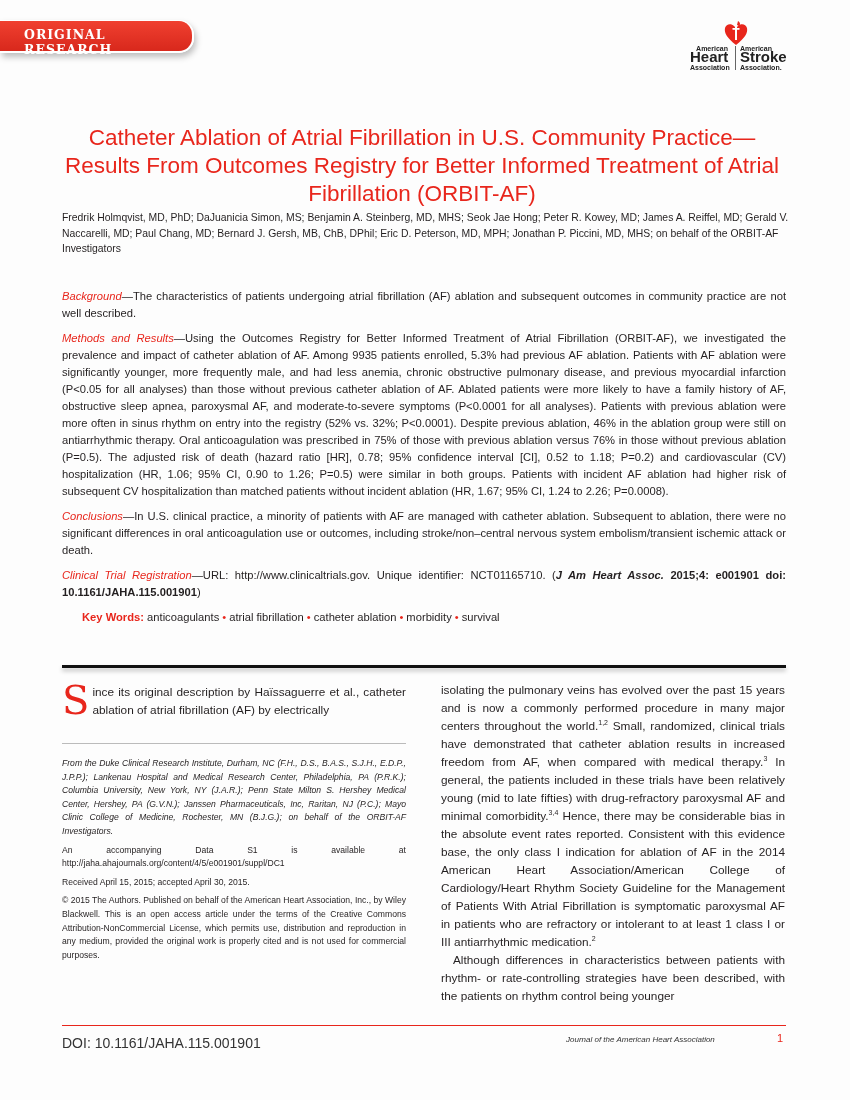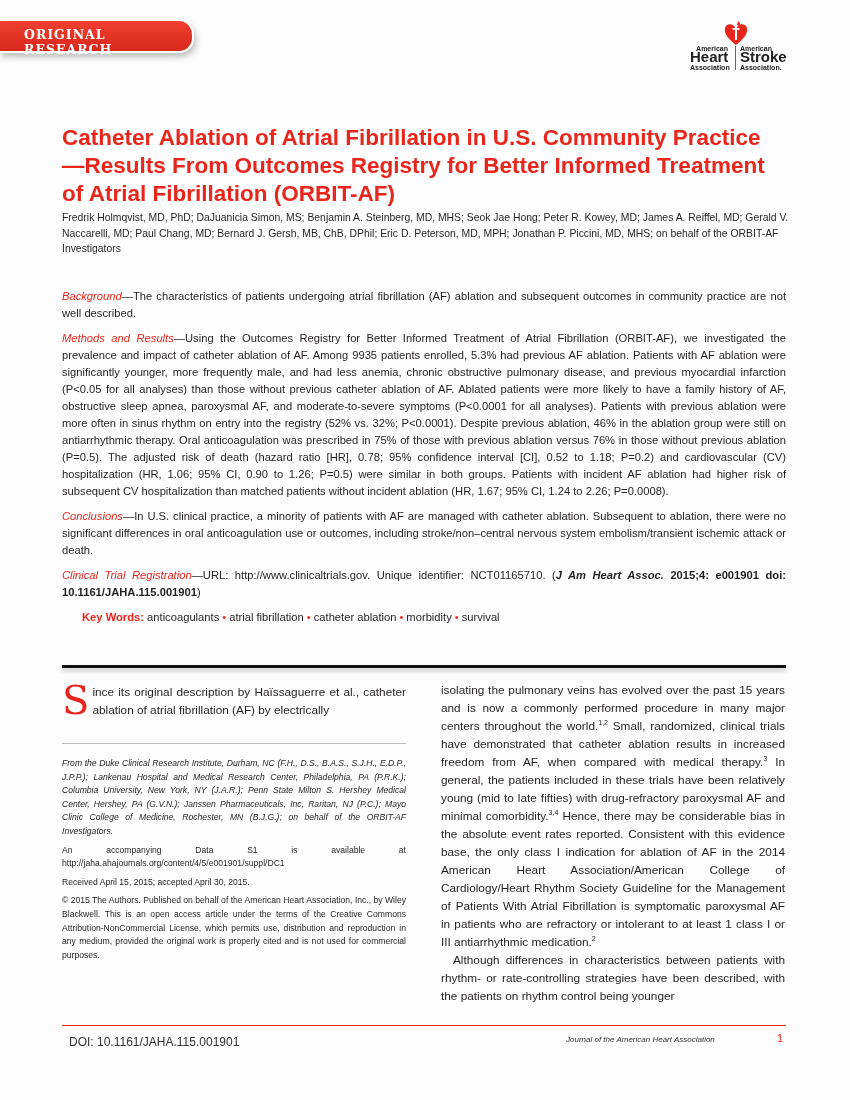--- a/index.html
+++ b/index.html
@@ -25,21 +25,21 @@
   .dropcap { float:left; color:#e8261c; font-size:40px; line-height:34px; font-family:"DejaVu Serif", serif; margin:0 3px 0 0; }
   .lrule { position:absolute; left:62px; top:743px; width:344px; height:1px; background:#bbb; }
   .front { position:absolute; left:62px; top:757px; width:344px; font-size:8.6px; line-height:13.6px; text-align:justify; }
   .front p { margin:0 0 5px 0; }
   .front .it { font-style:italic; }
   .col-right { position:absolute; left:441px; top:681px; width:344px; font-size:11.8px; line-height:18px; text-align:justify; }
   .col-right p { margin:0; }
   .col-right p.ind { text-indent:12px; }
   sup { font-size:7px; line-height:0; }
   .frule { position:absolute; left:62px; top:1025px; width:724px; height:1px; background:#e8261c; }
-  .foot-doi { position:absolute; left:62px; top:1035px; font-size:12px; color:#333;margin-left:7px; }
+  .foot-doi { position:absolute; left:62px; top:1035px; font-size:14px; color:#333; }
   .foot-journal { position:absolute; left:566px; top:1035px; font-size:8px; font-style:italic; color:#333; }
   .foot-page { position:absolute; left:777px; top:1032px; font-size:11px; color:#e8261c; }
 </style>
 </head>
 <body>
 
 <div class="banner">
   <span>ORIGINAL RESEARCH</span>
 </div>
 
@@ -56,21 +56,21 @@
     <div>Association</div>
   </div>
   <div class="sep"></div>
   <div class="org r">
     <div>American</div>
     <b>Stroke</b>
     <div>Association.</div>
   </div>
 </div>
 
-<h1 class="title" style="margin:0;font-weight:bold;">Catheter Ablation of Atrial Fibrillation in U.S. Community Practice—Results From Outcomes Registry for Better Informed Treatment of Atrial Fibrillation (ORBIT-AF)</h1>
+<h1 class="title" style="margin:0;font-weight:normal;text-align:center;">Catheter Ablation of Atrial Fibrillation in U.S. Community Practice—Results From Outcomes Registry for Better Informed Treatment of Atrial Fibrillation (ORBIT-AF)</h1>
 
 <div class="authors">Fredrik Holmqvist, MD, PhD; DaJuanicia Simon, MS; Benjamin A. Steinberg, MD, MHS; Seok Jae Hong; Peter R. Kowey, MD; James A. Reiffel, MD; Gerald V. Naccarelli, MD; Paul Chang, MD; Bernard J. Gersh, MB, ChB, DPhil; Eric D. Peterson, MD, MPH; Jonathan P. Piccini, MD, MHS; on behalf of the ORBIT-AF Investigators</div>
 
 <div class="abstract">
   <p><span class="lbl">Background</span><span>—The characteristics of patients undergoing atrial fibrillation (AF) ablation and subsequent outcomes in community practice are not well described.</span></p>
   <p><span class="lbl">Methods and Results</span><span>—Using the Outcomes Registry for Better Informed Treatment of Atrial Fibrillation (ORBIT-AF), we investigated the prevalence and impact of catheter ablation of AF. Among 9935 patients enrolled, 5.3% had previous AF ablation. Patients with AF ablation were significantly younger, more frequently male, and had less anemia, chronic obstructive pulmonary disease, and previous myocardial infarction (P&lt;0.05 for all analyses) than those without previous catheter ablation of AF. Ablated patients were more likely to have a family history of AF, obstructive sleep apnea, paroxysmal AF, and moderate-to-severe symptoms (P&lt;0.0001 for all analyses). Patients with previous ablation were more often in sinus rhythm on entry into the registry (52% vs. 32%; P&lt;0.0001). Despite previous ablation, 46% in the ablation group were still on antiarrhythmic therapy. Oral anticoagulation was prescribed in 75% of those with previous ablation versus 76% in those without previous ablation (P=0.5). The adjusted risk of death (hazard ratio [HR], 0.78; 95% confidence interval [CI], 0.52 to 1.18; P=0.2) and cardiovascular (CV) hospitalization (HR, 1.06; 95% CI, 0.90 to 1.26; P=0.5) were similar in both groups. Patients with incident AF ablation had higher risk of subsequent CV hospitalization than matched patients without incident ablation (HR, 1.67; 95% CI, 1.24 to 2.26; P=0.0008).</span></p>
   <p><span class="lbl">Conclusions</span><span>—In U.S. clinical practice, a minority of patients with AF are managed with catheter ablation. Subsequent to ablation, there were no significant differences in oral anticoagulation use or outcomes, including stroke/non–central nervous system embolism/transient ischemic attack or death.</span></p>
   <p><span class="lbl">Clinical Trial Registration</span><span>—URL: http://www.clinicaltrials.gov. Unique identifier: NCT01165710. (</span><b><i>J Am Heart Assoc.</i><span> 2015;4: e001901 doi: 10.1161/JAHA.115.001901</span></b><span>)</span></p>
   <p><span class="kw">Key Words:</span>
     <span>anticoagulants</span><span class="bul">•</span><span>atrial fibrillation</span><span class="bul">•</span><span>catheter ablation</span><span class="bul">•</span><span>morbidity</span><span class="bul">•</span><span>survival</span>

